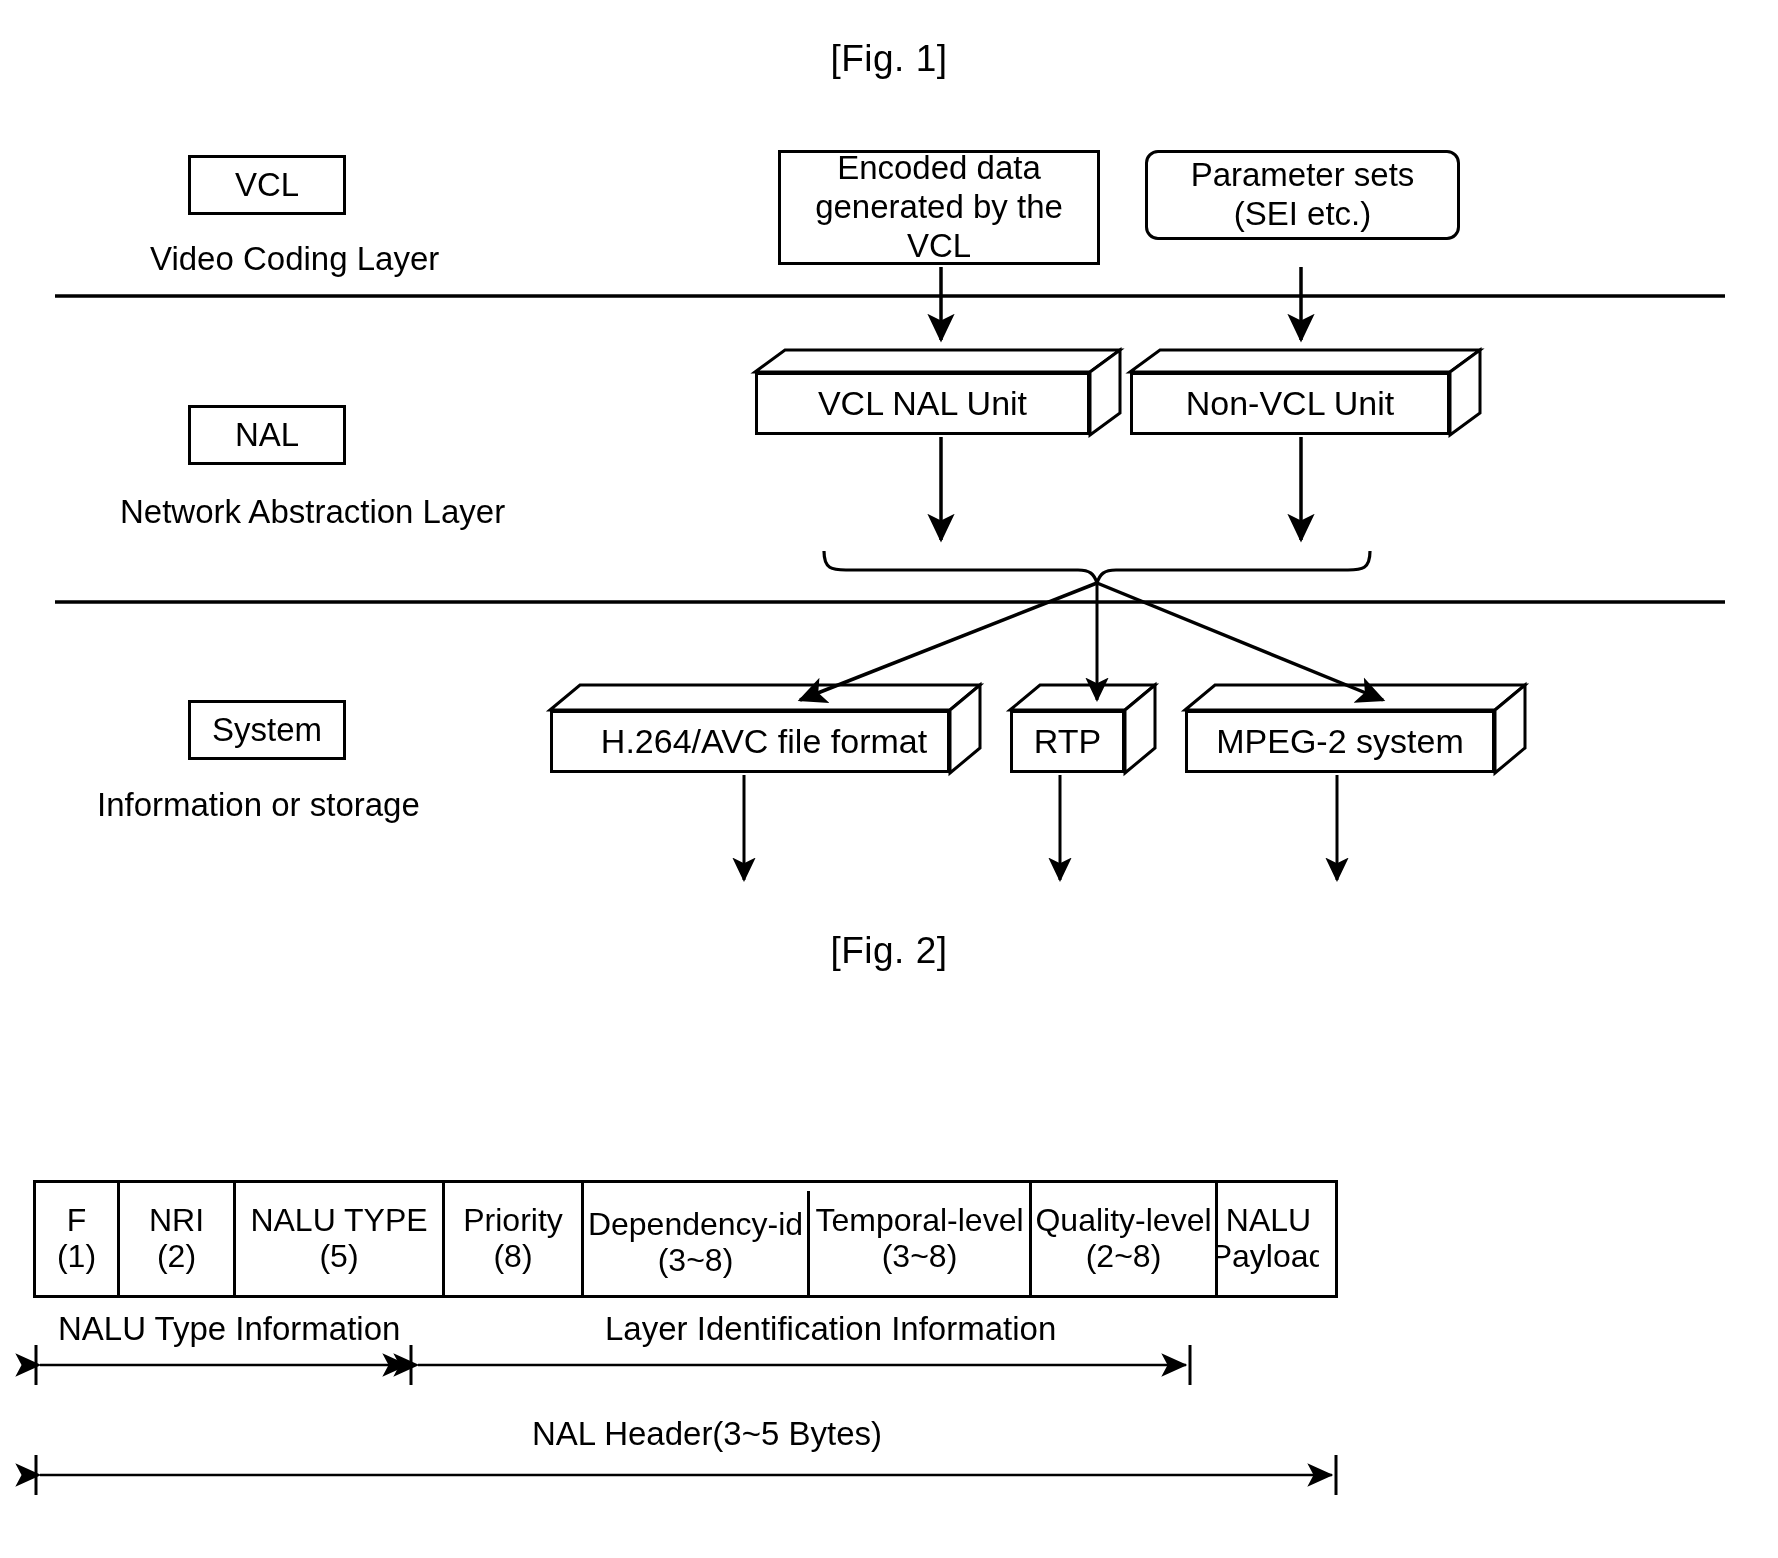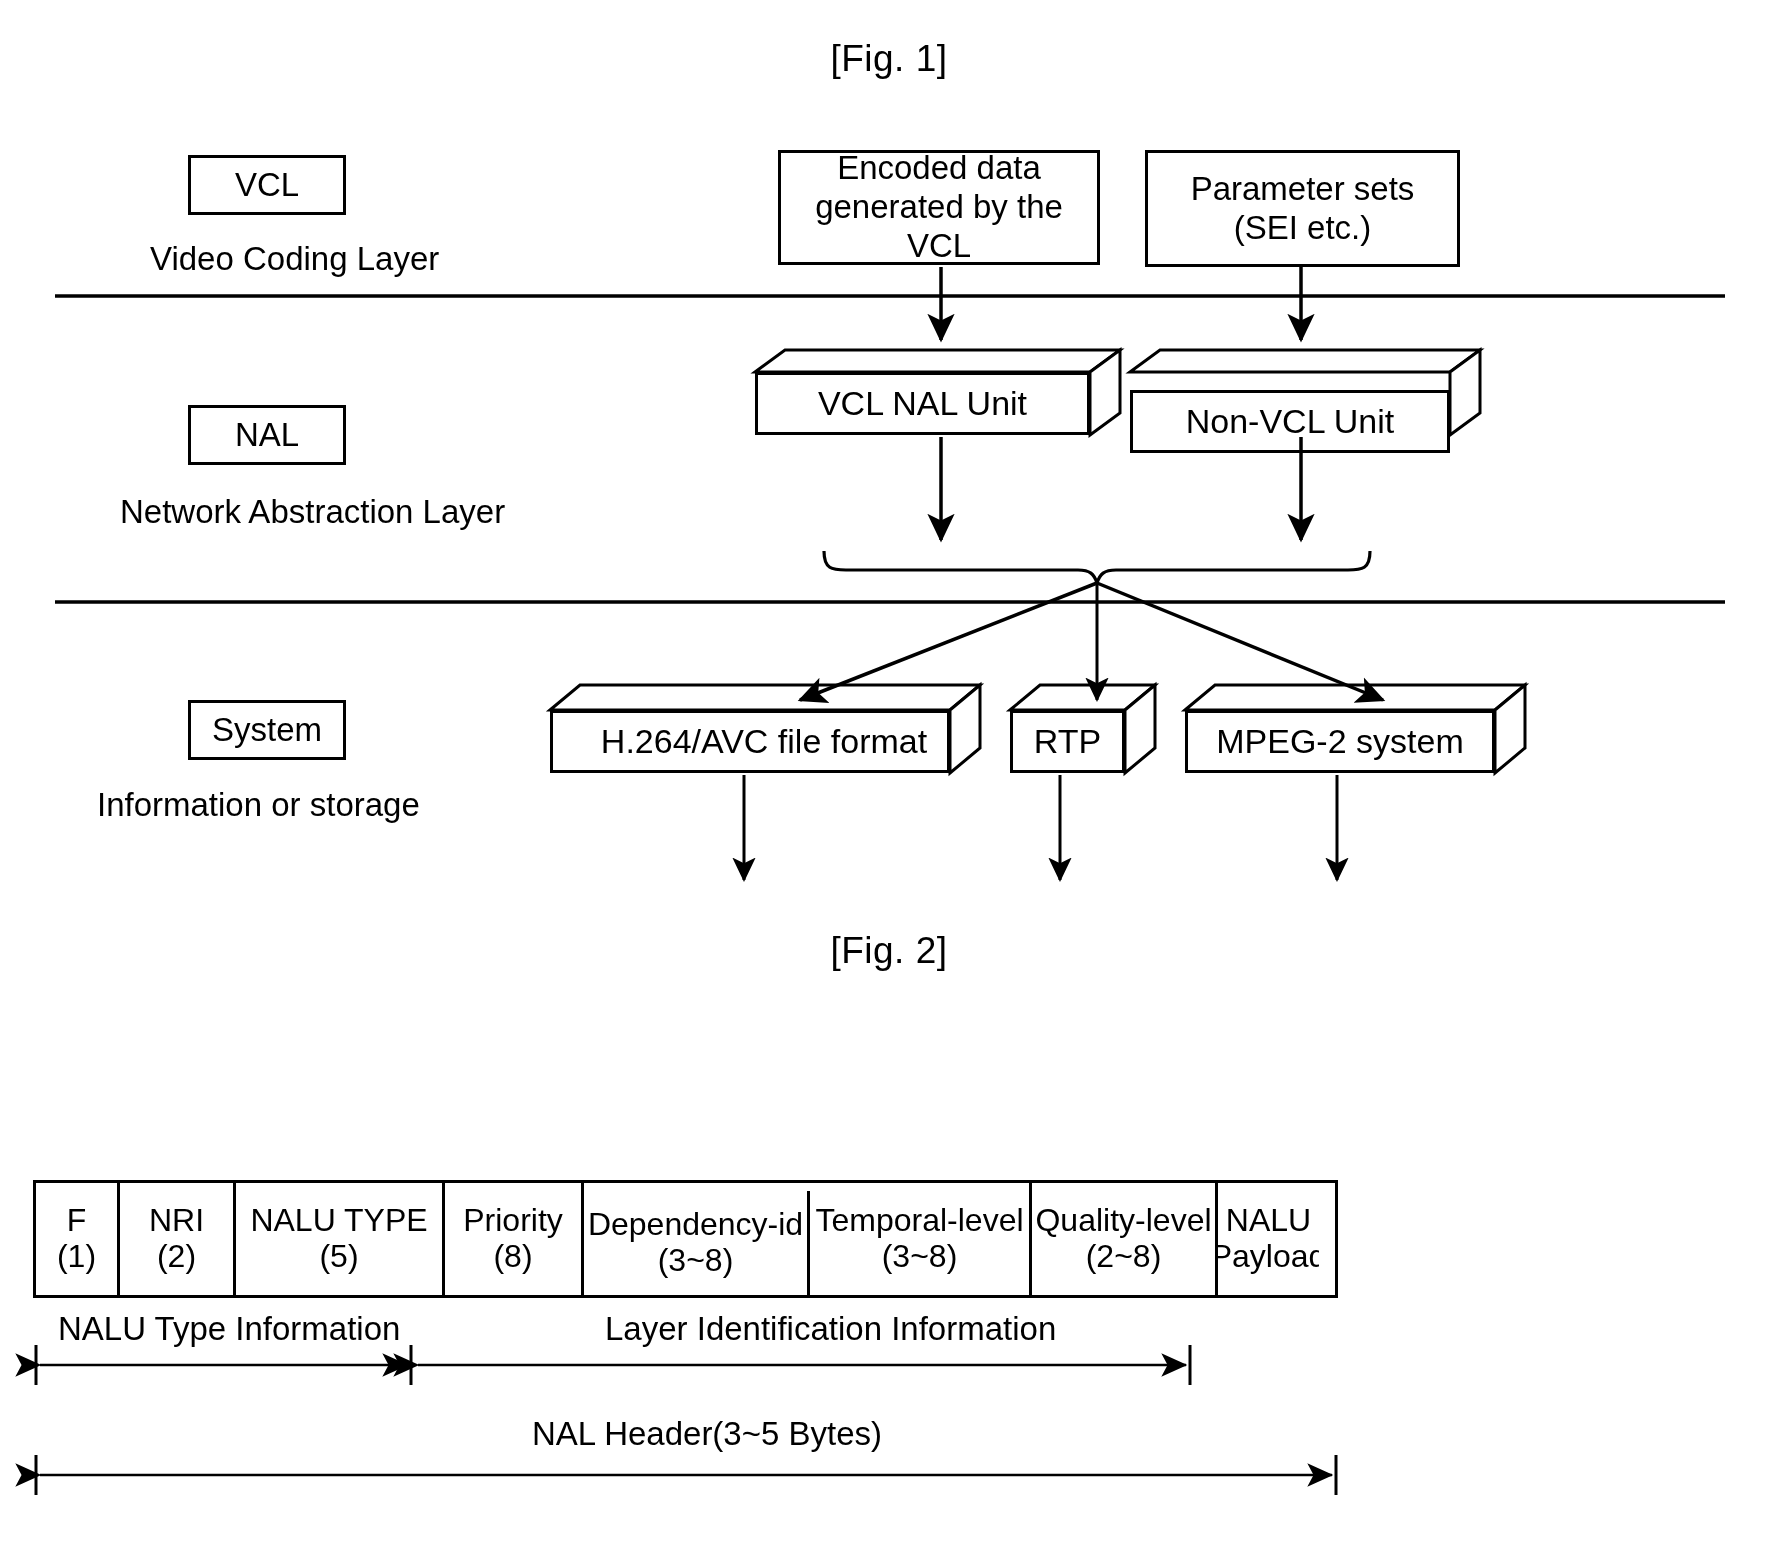--- a/index.html
+++ b/index.html
@@ -130,34 +130,34 @@
   </div>
   <div class="layerlabel" style="left:97px; top:786px;">Information or storage</div>
 
   <div class="plainbox" style="left:778px; top:150px; width:322px; height:115px;">
     <div>
       <div>Encoded data</div>
       <div>generated by the VCL</div>
     </div>
   </div>
 
-  <div class="plainbox" style="left:1145px; top:150px; width:315px; height:117px;">
+  <div class="plainbox" style="left:1145px; top:150px; width:315px; height:90px;border-radius:13px;">
     <div>
       <div>Parameter sets</div>
       <div>(SEI etc.)</div>
     </div>
   </div>
 
   <div class="block3d" style="left:755px; top:350px; width:357px; height:85px;padding-left:8px;">
     <div class="face" style="top:22px; width:335px; height:63px;">
       <span>VCL NAL Unit</span>
     </div>
   </div>
 
-  <div class="block3d" style="left:1130px; top:368px; width:350px; height:85px;">
+  <div class="block3d" style="left:1130px; top:350px; width:350px; height:85px;">
     <div class="face" style="top:22px; width:320px; height:63px;">
       <span>Non-VCL Unit</span>
     </div>
   </div>
 
   <div class="block3d" style="left:550px; top:685px; width:430px; height:88px;">
     <div class="face" style="top:25px; width:400px; height:63px;padding-left:28px;">
       <span>H.264/AVC file format</span>
     </div>
   </div>

